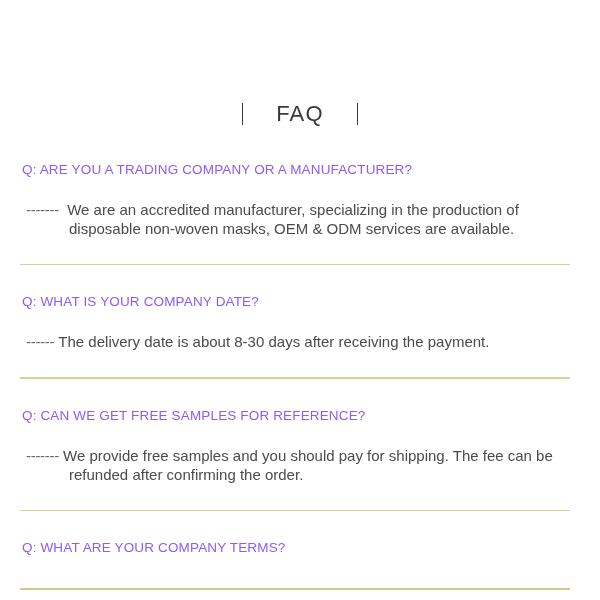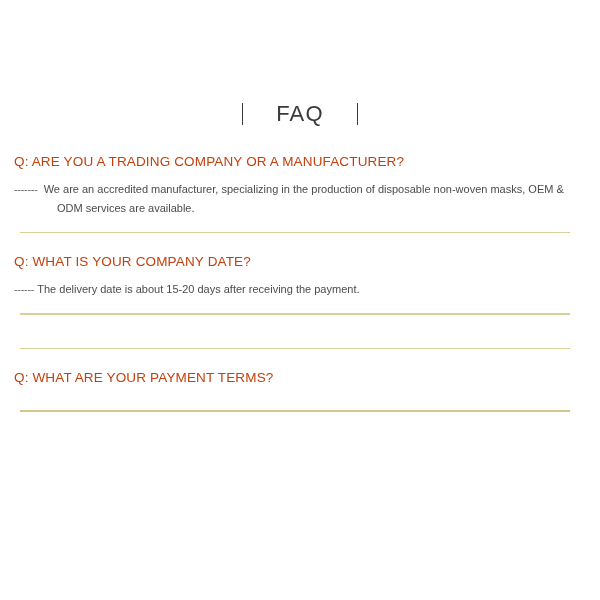--- a/index.html
+++ b/index.html
@@ -61,34 +61,34 @@
 
   .faq-item {
     position: relative;
     padding: 0 30px 0 14px;
     box-sizing: border-box;
   }
 
   .question {
     font-size: 13.5px;
     line-height: 19px;
-    color: #c2410c;
+    color: #8b5cf6;
     font-weight: 400;
     letter-spacing: 0.15px;
-    margin: 0;
+    margin: 8px;
     padding: 0 0 9px 0;
     white-space: nowrap;
   }
 
   .answer {
-    font-size: 11px;
+    font-size: 15px;
     line-height: 19px;
     color: #4b4b4b;
     font-weight: 400;
-    margin: 0;
+    margin: 12px;
     padding: 0 0 0 0;
     text-indent: 0;
   }
   .answer .dash {
     color: #6a6a6a;
     letter-spacing: -0.3px;
   }
   .answer .atext {
     color: #4b4b4b;
   }
@@ -138,32 +138,40 @@
       </p>
     </div>
     <div class="spacer-a"></div>
     <hr class="divider">
     <div class="spacer-b"></div>
 
     <div class="faq-item">
       <p class="question">Q: WHAT IS YOUR COMPANY DATE?</p>
       <p class="answer">
         <span class="answer-body">
-          <span class="dash">------</span><span class="atext">&nbsp;</span><span class="atext">The delivery date is about 15-20 days after receiving the payment.</span>
+          <span class="dash">------</span><span class="atext">&nbsp;</span><span class="atext">The delivery date is about 8-30 days after receiving the payment.</span>
         </span>
       </p>
     </div>
     <div class="spacer-a"></div>
     <hr class="divider">
     <div class="spacer-b"></div>
 
+    <div class="faq-item">
+      <p class="question">Q: CAN WE GET FREE SAMPLES FOR REFERENCE?</p>
+      <p class="answer">
+        <span class="answer-body">
+          <span class="dash">-------</span><span class="atext">&nbsp;</span><span class="atext">We provide free samples and you should pay for shipping. The fee can be refunded after confirming the order.</span>
+        </span>
+      </p>
+    </div>
     <div class="spacer-a"></div>
     <hr class="divider">
     <div class="spacer-b"></div>
 
     <div class="faq-item">
-      <p class="question">Q: WHAT ARE YOUR PAYMENT TERMS?</p>
+      <p class="question">Q: WHAT ARE YOUR COMPANY TERMS?</p>
     </div>
     <div class="spacer-a"></div>
     <hr class="divider strong">
 
   </div>
 </div>
 
 </body></html>

